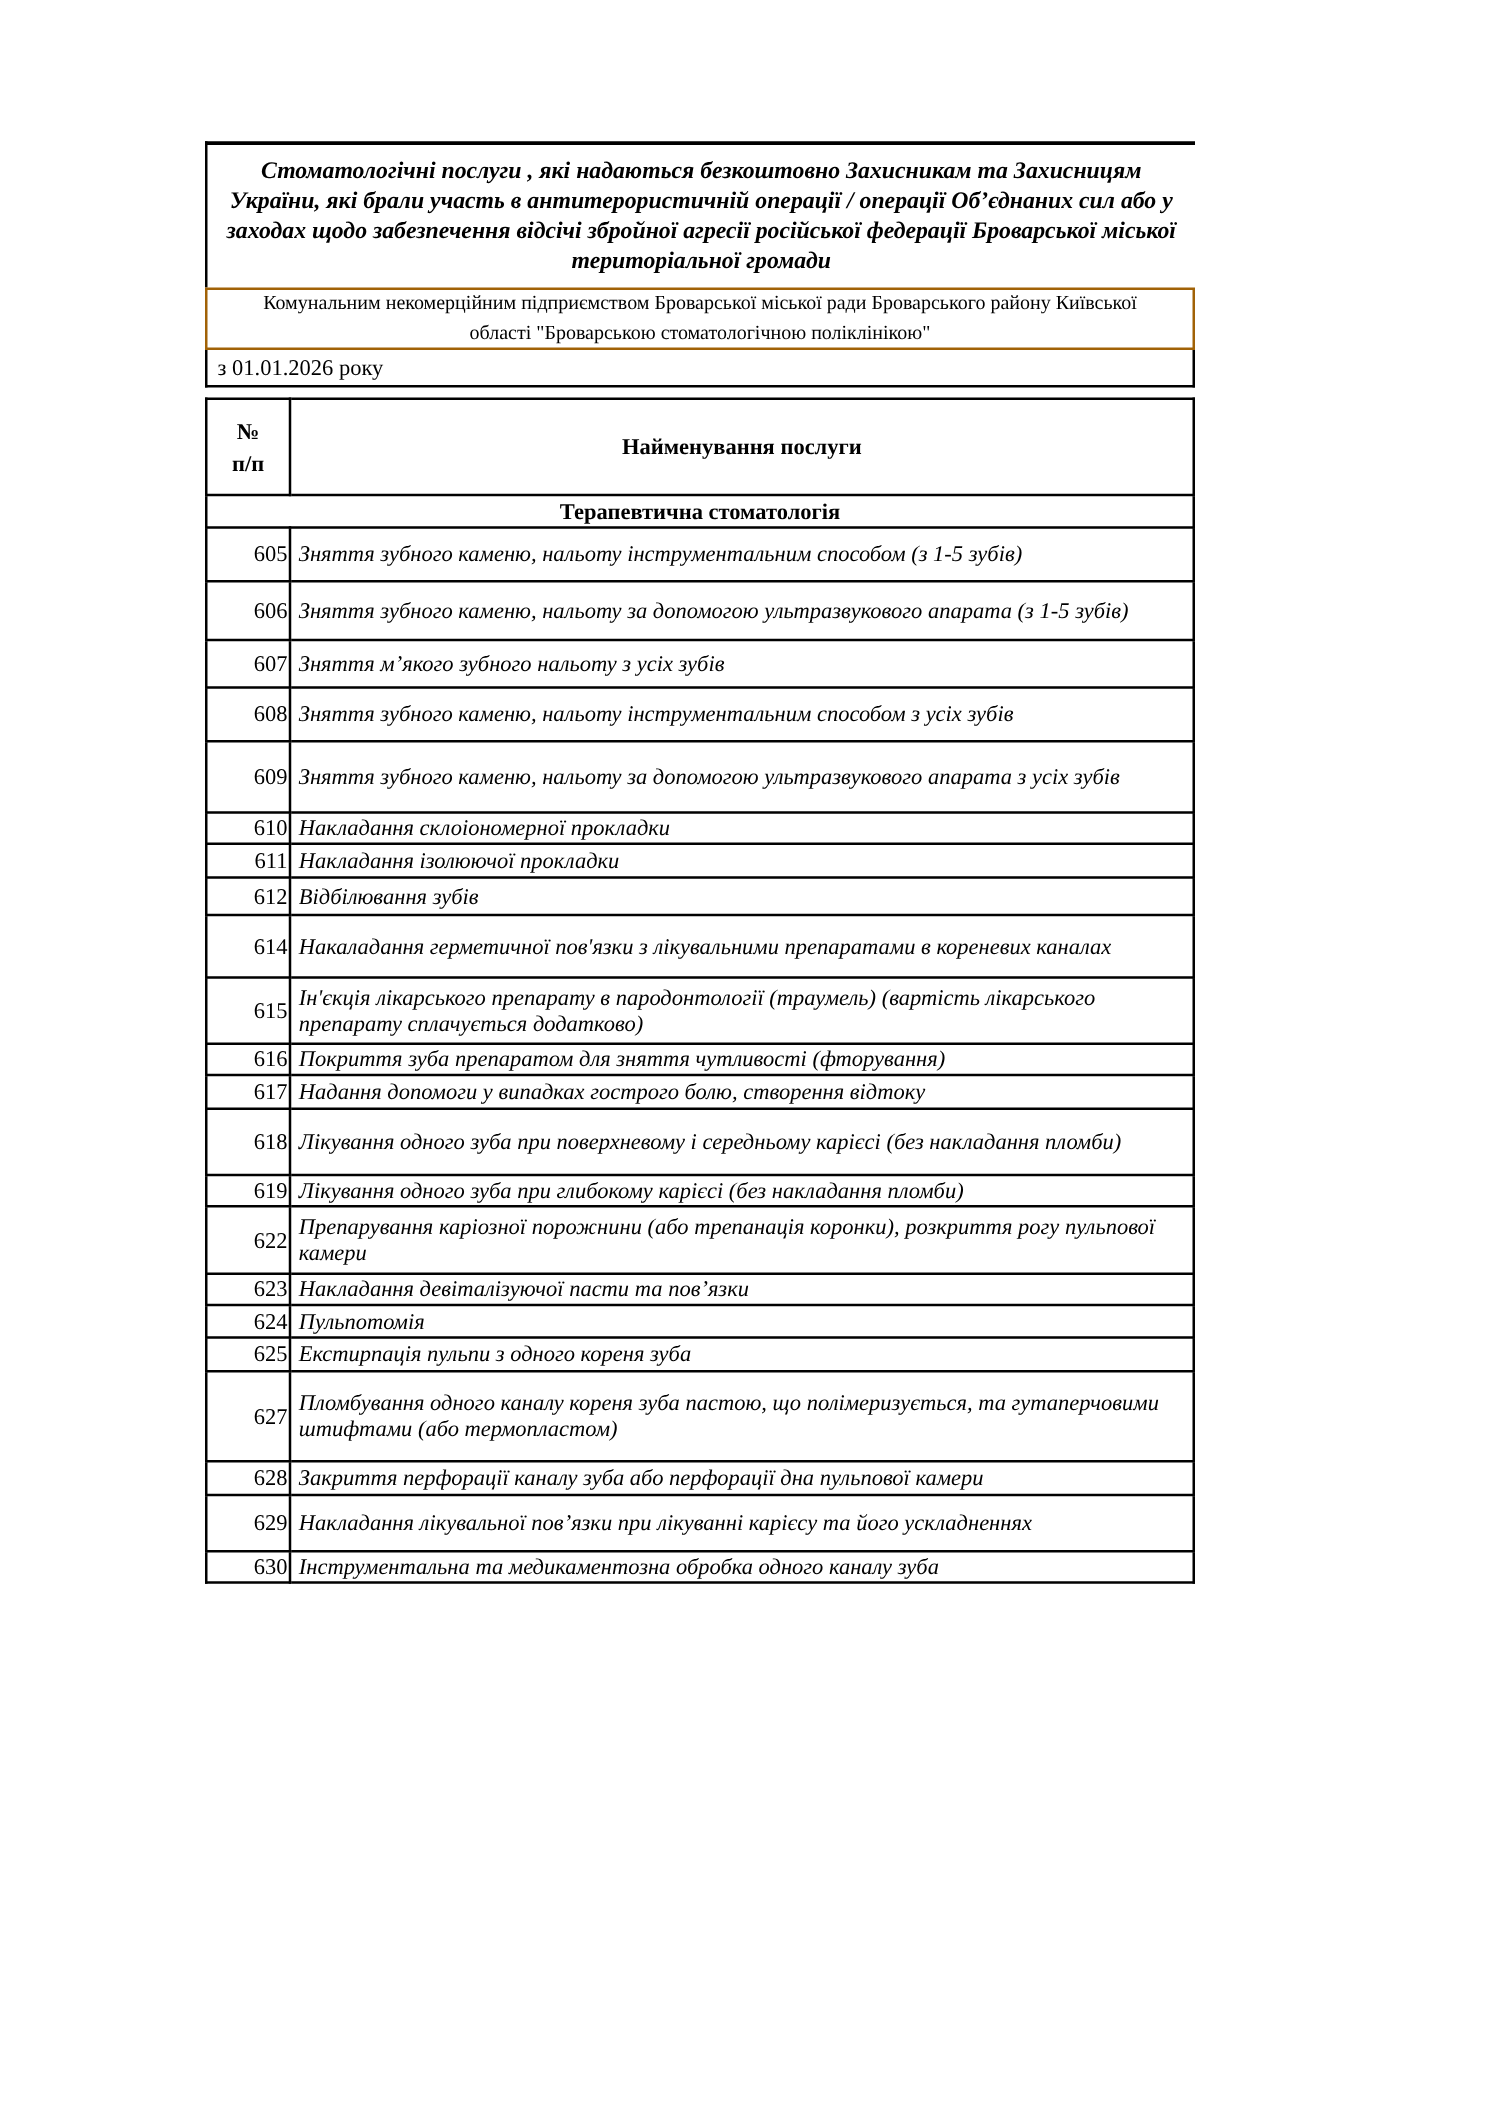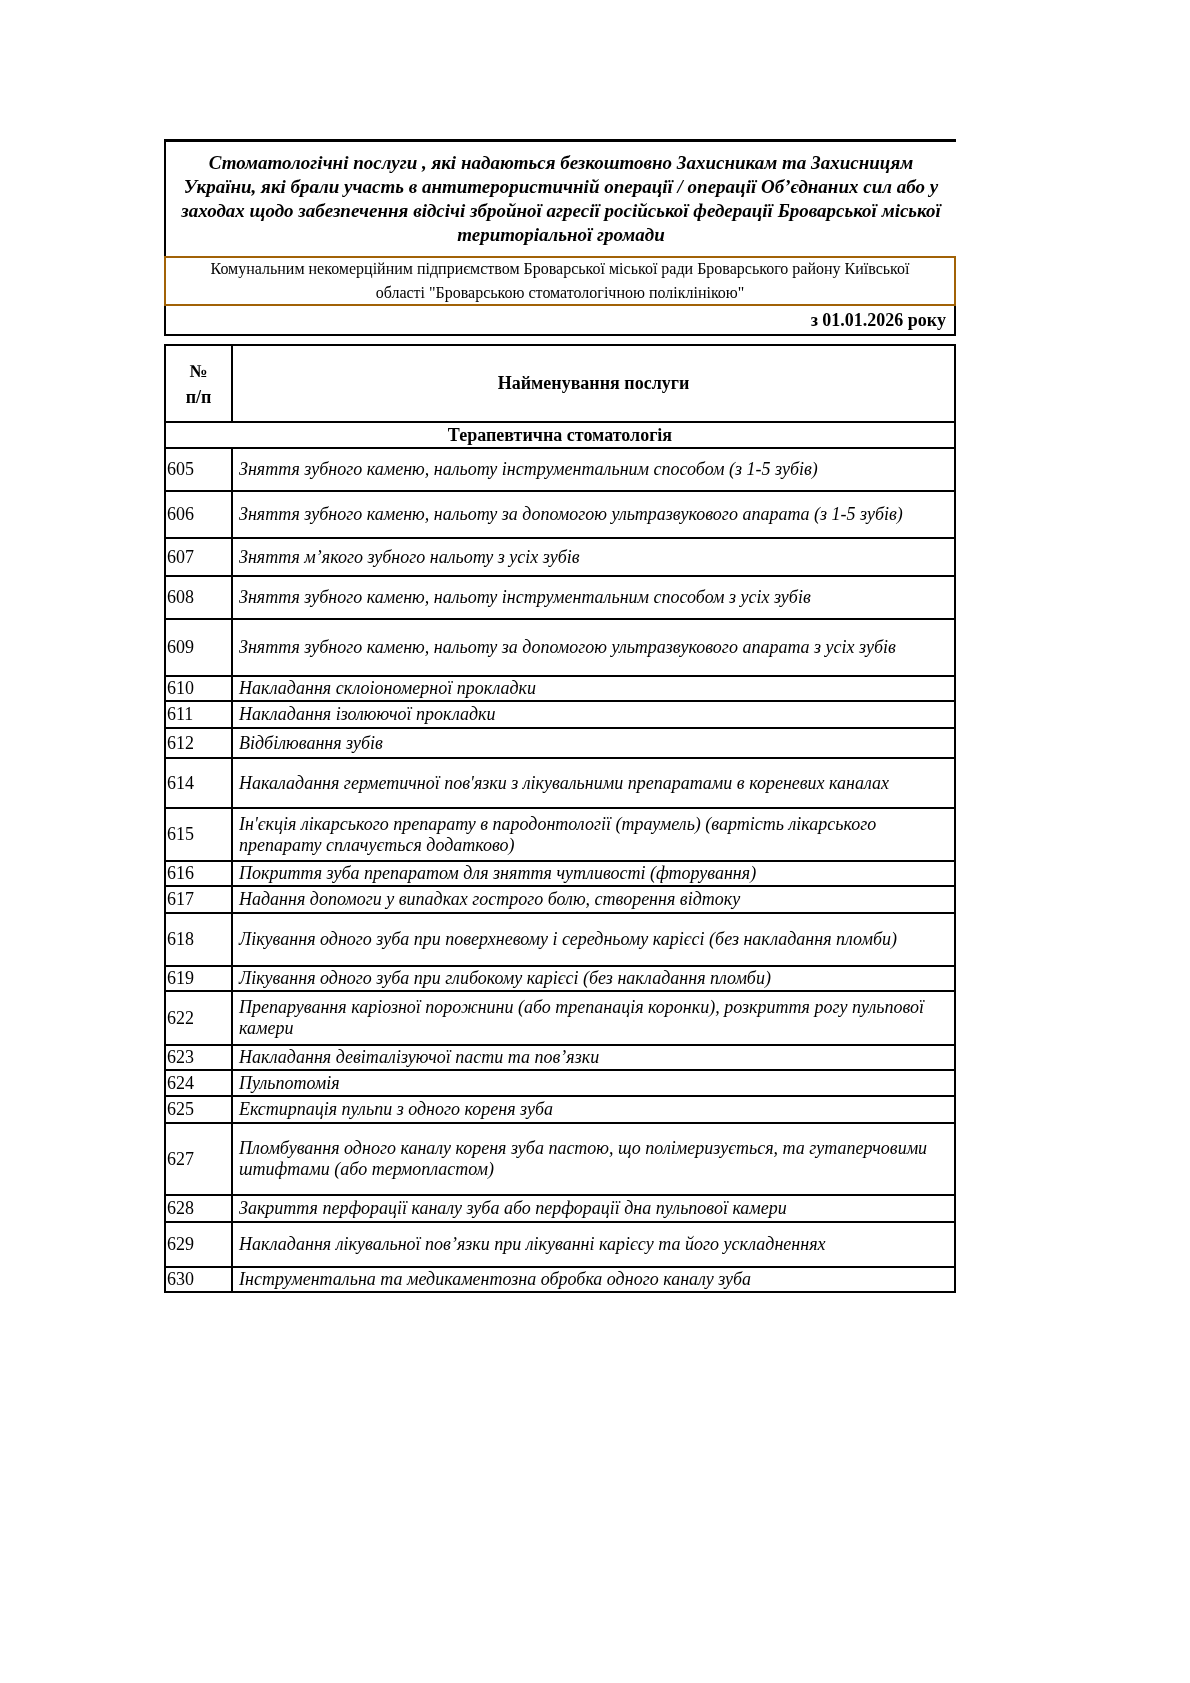--- a/index.html
+++ b/index.html
@@ -8,21 +8,20 @@
     width:1190px;height:1683px;
     background:#fff;
     font-family:"Liberation Serif", serif;
     color:#000;
     overflow:hidden;
   }
   .doc{
     position:absolute;
     left:164px;top:113px;
     width:792px;
-    margin-top:26px;
   }
   .title-block{
     box-sizing:border-box;
     border-top:3px solid #000;
     border-left:2px solid #000;
     height:117px;
     display:flex;align-items:center;justify-content:center;
     padding:0 8px;
     text-align:center;
     font-size:19px;font-weight:bold;font-style:italic;
@@ -34,42 +33,42 @@
     height:50px;
     display:flex;align-items:center;justify-content:center;
     padding:0 28px;
     text-align:center;
     font-size:16px;line-height:24px;
   }
   .date-row{
     box-sizing:border-box;
     border:2px solid #000;border-top:none;
     height:30px;
-    display:flex;align-items:center;justify-content:flex-end;
+    display:flex;align-items:center;
     padding:0 8px;
-    font-size:18px;font-weight:bold;
+    font-size:18px;font-weight:normal;
   }
   .gap{height:8px;}
   table.services{
     width:100%;
     border-collapse:collapse;
     table-layout:fixed;
     font-size:18px;
   }
   table.services th, table.services td{
     border:2px solid #000;
     vertical-align:middle;
     overflow:hidden;
   }
   th.num-h{width:63px;font-weight:bold;line-height:26px;text-align:center;}
   th.svc-h{font-weight:bold;text-align:center;}
   tr.header-row{height:77px;}
   tr.section-row{height:26px;}
   td.section-cell{font-weight:bold;text-align:center;line-height:22px;}
-  td.num{text-align:left;line-height:21px;}
+  td.num{text-align:right;line-height:21px;}
   td.svc{padding:1px 8px 1px 6px;line-height:21px;text-align:left;font-style:italic;}
   
   .r605{height:43px}.r606{height:47px}.r607{height:38px}.r608{height:43px}.r609{height:57px}
   .r610{height:25px}.r611{height:27px}.r612{height:30px}.r614{height:50px}.r615{height:53px}
   .r616{height:23px}.r617{height:27px}.r618{height:53px}.r619{height:25px}.r620{height:29px}
   .r621{height:31px}.r622{height:54px}.r623{height:23px}.r624{height:26px}.r625{height:27px}
   .r626{height:30px}.r627{height:72px}.r628{height:27px}.r629{height:45px}.r630{height:25px}
 </style>
 </head>
 <body>

